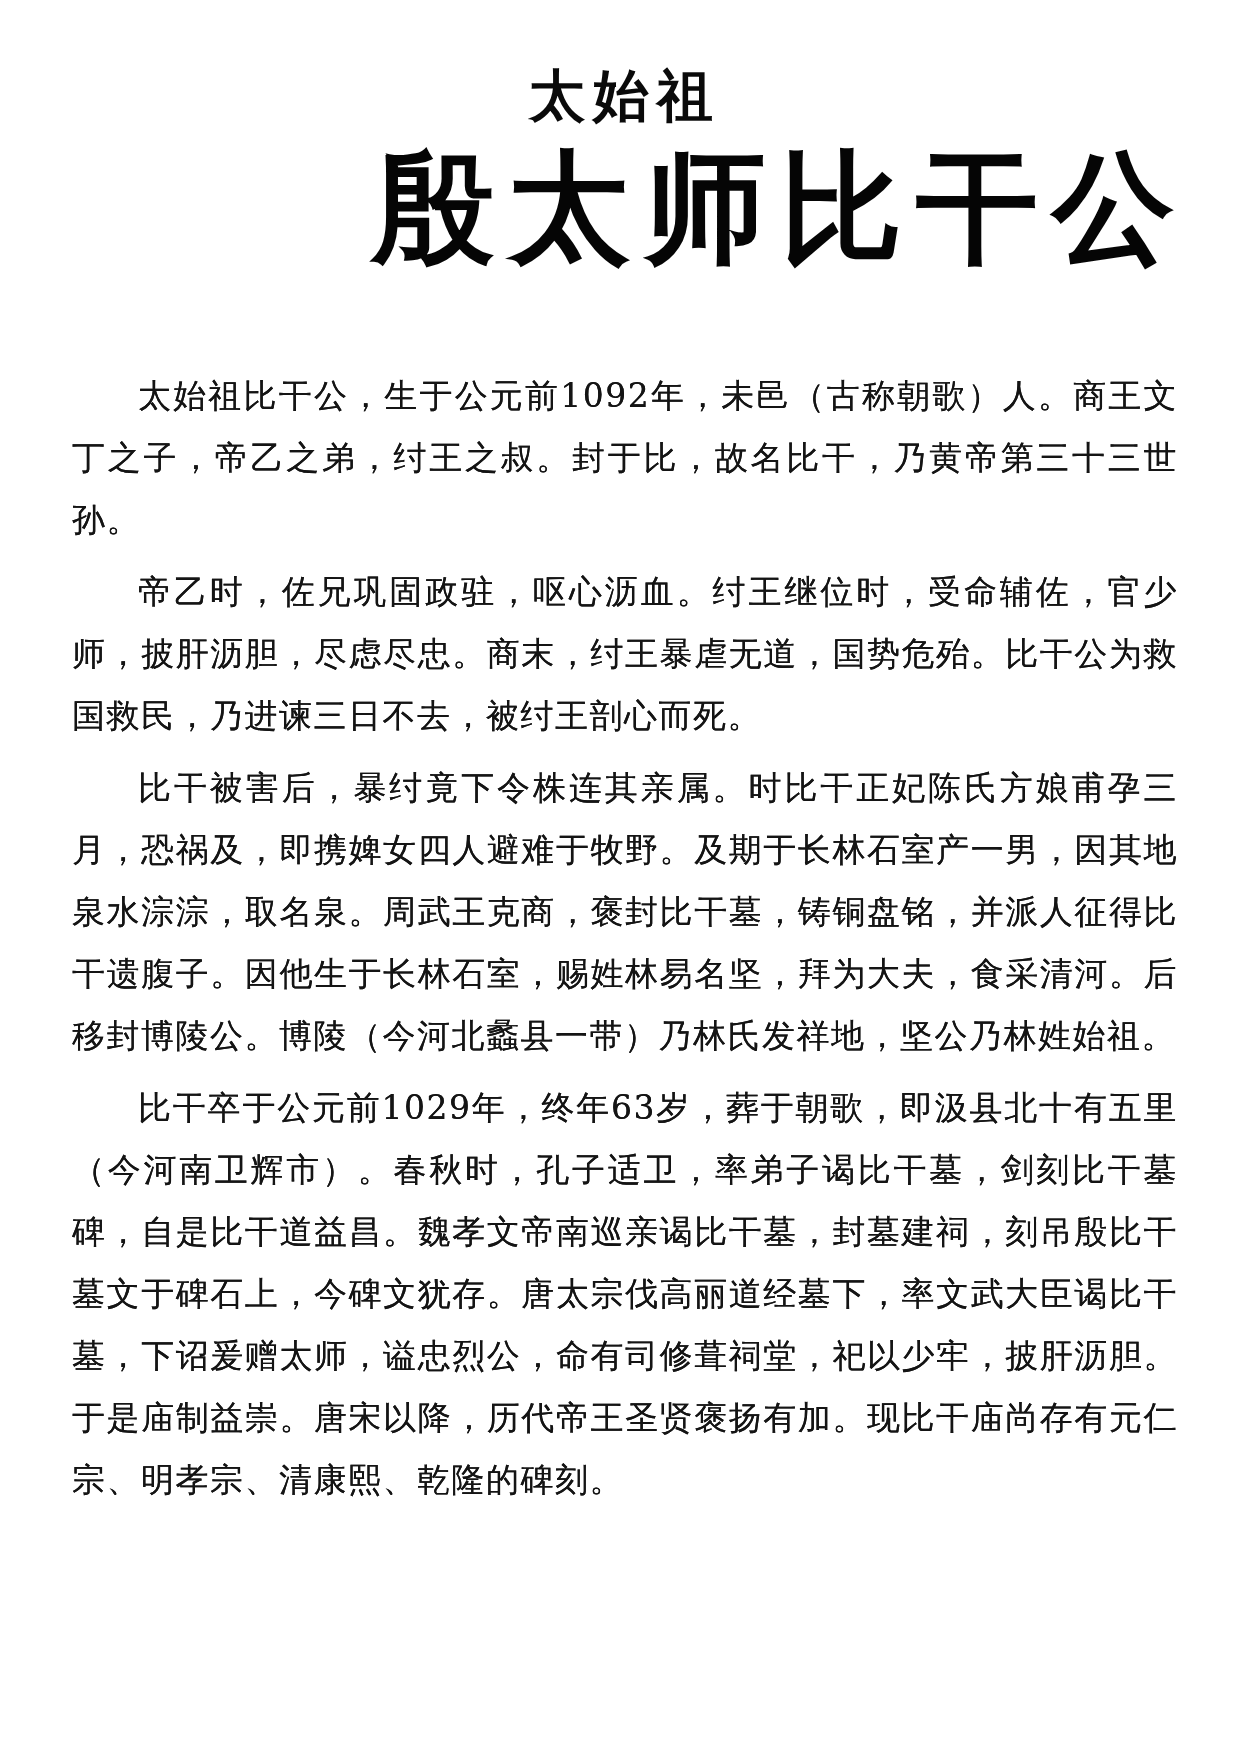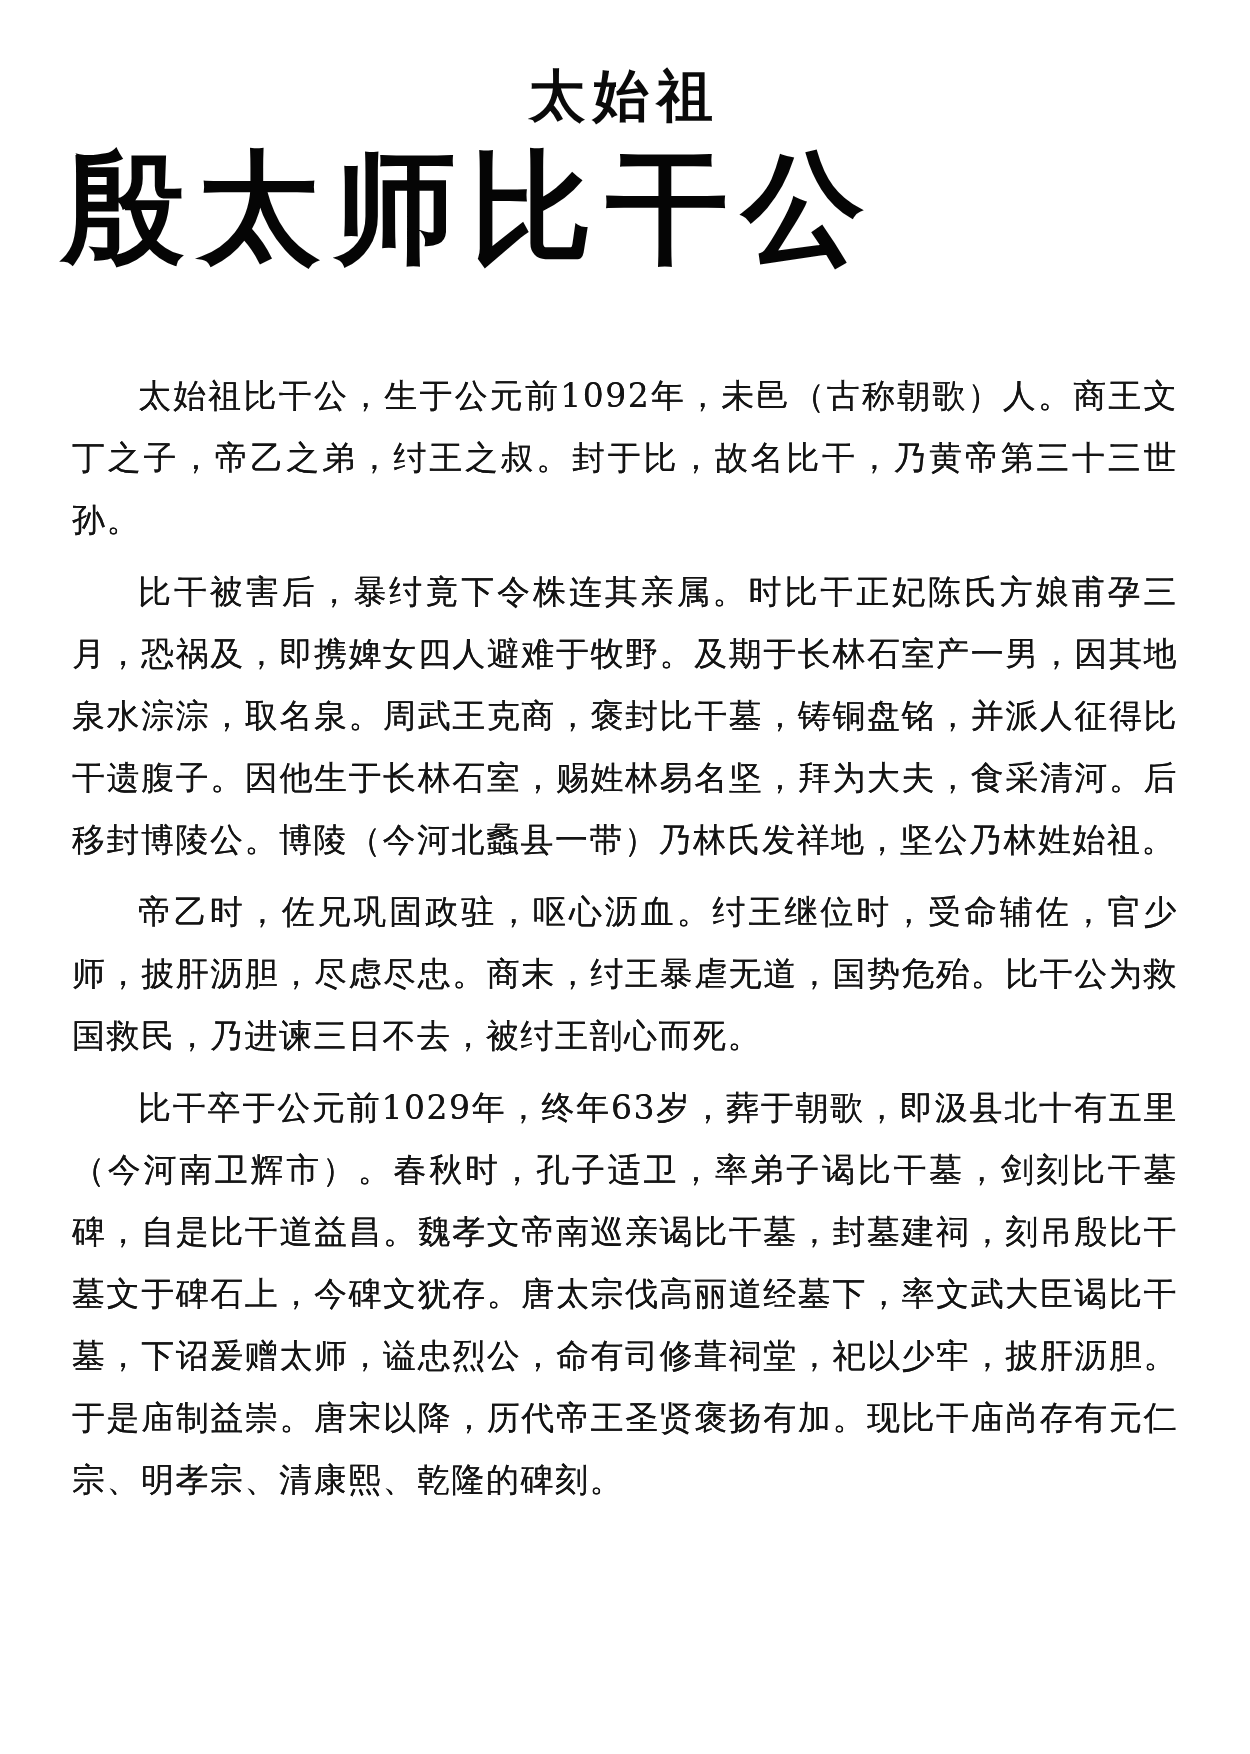--- a/index.html
+++ b/index.html
@@ -22,21 +22,21 @@
   .title-small {
     text-align: center;
     font-size: 56px;
     font-weight: 700;
     letter-spacing: 8px;
     margin: 14px 0 0 0;
     line-height: 1.2;
     color: #0a0a0a;
   }
   .title-large {
-    text-align: left;
+    text-align: right;
     font-size: 122px;
     font-weight: 700;
     letter-spacing: 14px;
     margin: 8px 0 10px 0;
     line-height: 1.15;
     color: #050505;
     white-space: nowrap;
   }
   .body-text {
     margin-top: 88px;
@@ -55,17 +55,17 @@
 </style>
 </head>
 <body>
 
 <div class="page">
   <h2 class="title-small">太始祖</h2>
   <h1 class="title-large">殷太师比干公</h1>
 
   <div class="body-text">
     <p>太始祖比干公，生于公元前1092年，未邑（古称朝歌）人。商王文丁之子，帝乙之弟，纣王之叔。封于比，故名比干，乃黄帝第三十三世孙。</p>
+    <p>帝乙时，佐兄巩固政驻，呕心沥血。纣王继位时，受命辅佐，官少师，披肝沥胆，尽虑尽忠。商末，纣王暴虐无道，国势危殆。比干公为救国救民，乃进谏三日不去，被纣王剖心而死。</p>
     <p>比干被害后，暴纣竟下令株连其亲属。时比干正妃陈氏方娘甫孕三月，恐祸及，即携婢女四人避难于牧野。及期于长林石室产一男，因其地泉水淙淙，取名泉。周武王克商，褒封比干墓，铸铜盘铭，并派人征得比干遗腹子。因他生于长林石室，赐姓林易名坚，拜为大夫，食采清河。后移封博陵公。博陵（今河北蠡县一带）乃林氏发祥地，坚公乃林姓始祖。</p>
-    <p>帝乙时，佐兄巩固政驻，呕心沥血。纣王继位时，受命辅佐，官少师，披肝沥胆，尽虑尽忠。商末，纣王暴虐无道，国势危殆。比干公为救国救民，乃进谏三日不去，被纣王剖心而死。</p>
     <p>比干卒于公元前1029年，终年63岁，葬于朝歌，即汲县北十有五里（今河南卫辉市）。春秋时，孔子适卫，率弟子谒比干墓，剑刻比干墓碑，自是比干道益昌。魏孝文帝南巡亲谒比干墓，封墓建祠，刻吊殷比干墓文于碑石上，今碑文犹存。唐太宗伐高丽道经墓下，率文武大臣谒比干墓，下诏爰赠太师，谥忠烈公，命有司修葺祠堂，祀以少牢，披肝沥胆。于是庙制益崇。唐宋以降，历代帝王圣贤褒扬有加。现比干庙尚存有元仁宗、明孝宗、清康熙、乾隆的碑刻。</p>
   </div>
 </div>
 
 </body></html>

